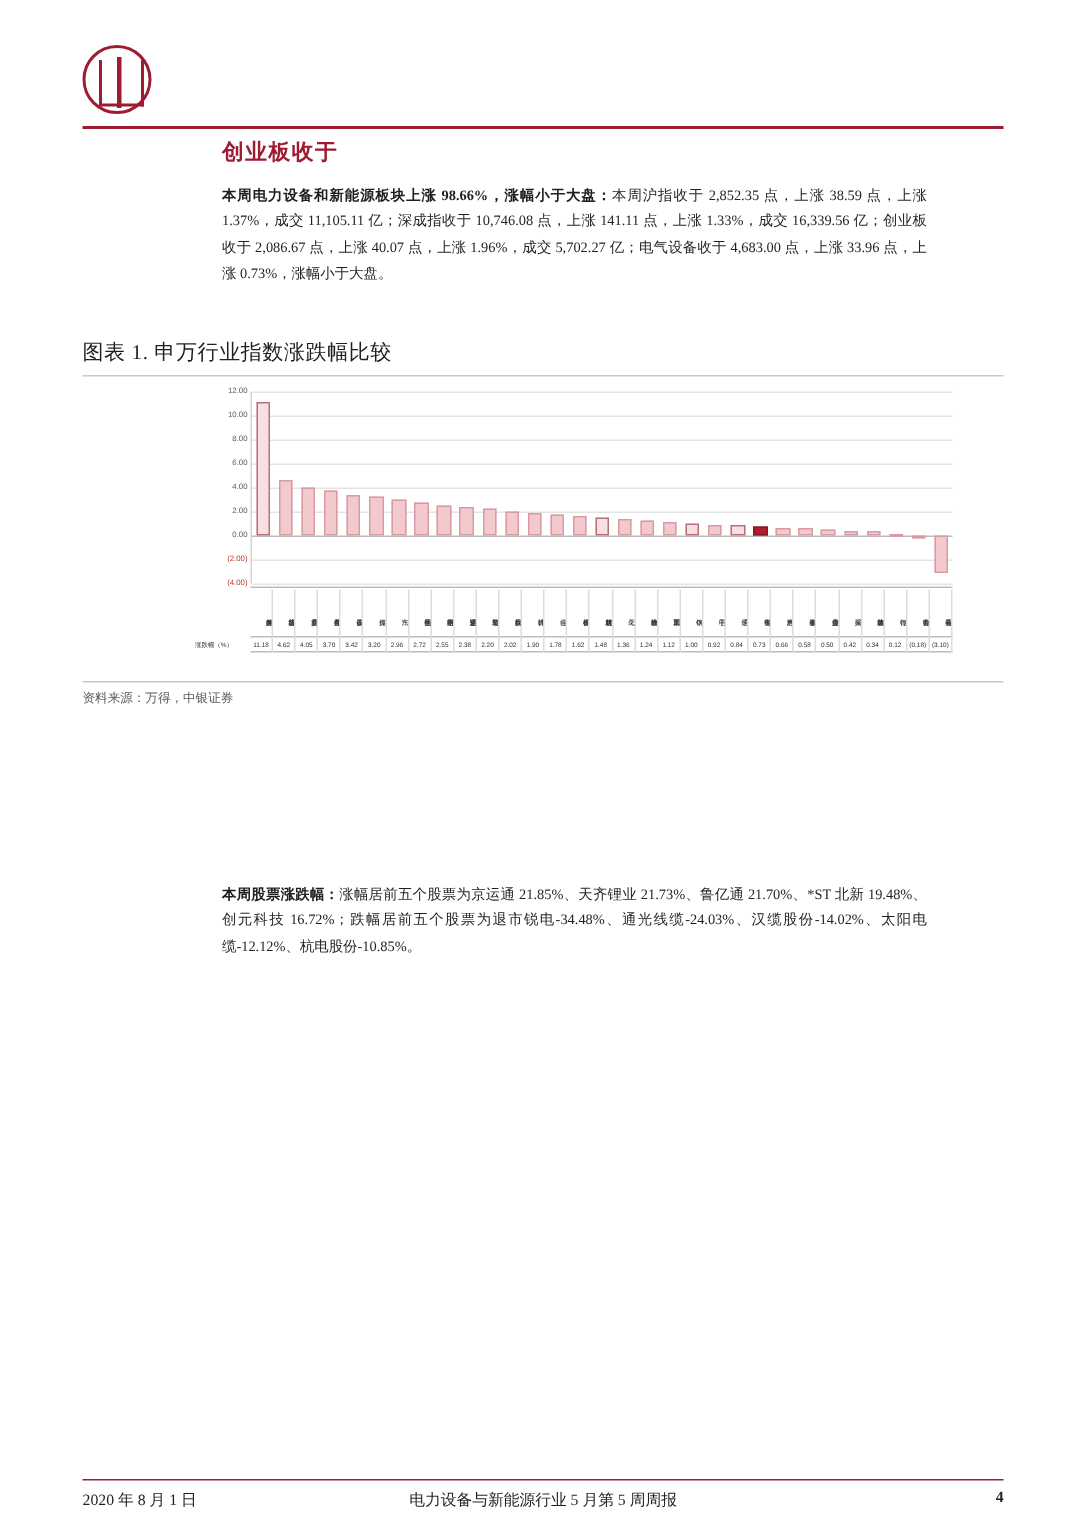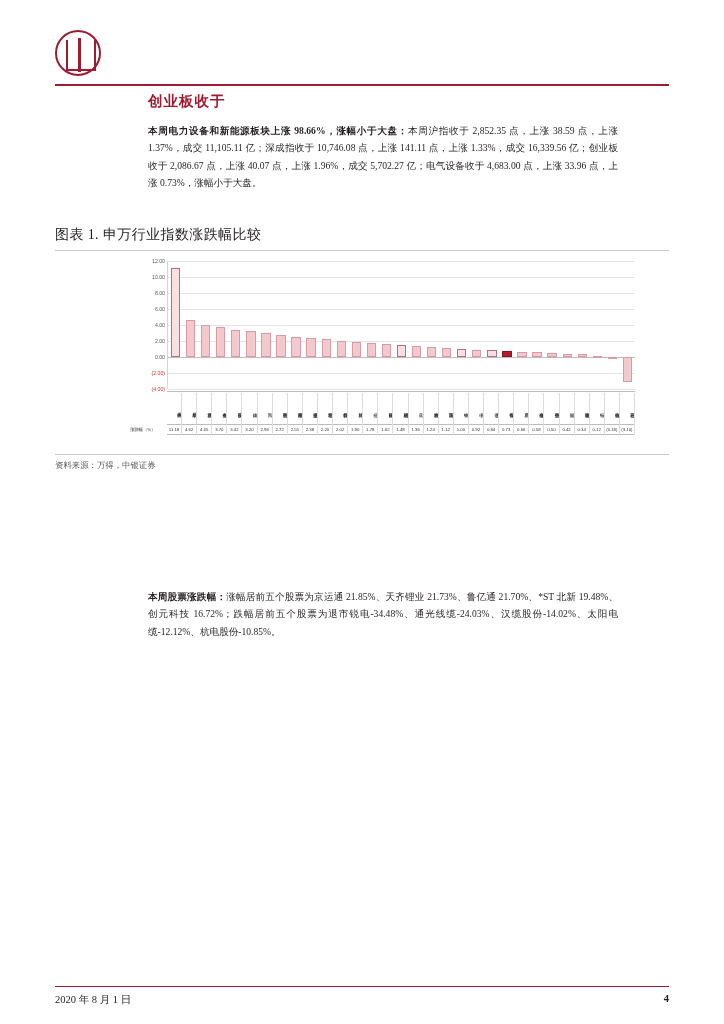--- a/index.html
+++ b/index.html
@@ -413,15 +413,16 @@
   </div>
   <div class="source">资料来源：万得，中银证券</div>
 
 
   <div class="para" id="para3">
     <b>本周股票涨跌幅：</b><span>涨幅居前五个股票为京运通 21.85%、天齐锂业 21.73%、鲁亿通 21.70%、*ST 北新 19.48%、创元科技 16.72%；跌幅居前五个股票为退市锐电-34.48%、通光线缆-24.03%、汉缆股份-14.02%、太阳电缆-12.12%、杭电股份-10.85%。</span>
   </div>
 
   <div class="footer-rule"></div>
   <div class="footer-date">2020 年 8 月 1 日</div>
+  <div class="footer-center">电力设备与新能源行业 5 月第 5 周周报</div>
   <div class="footer-page">4</div>
 
 </div>
 
 </body></html>

